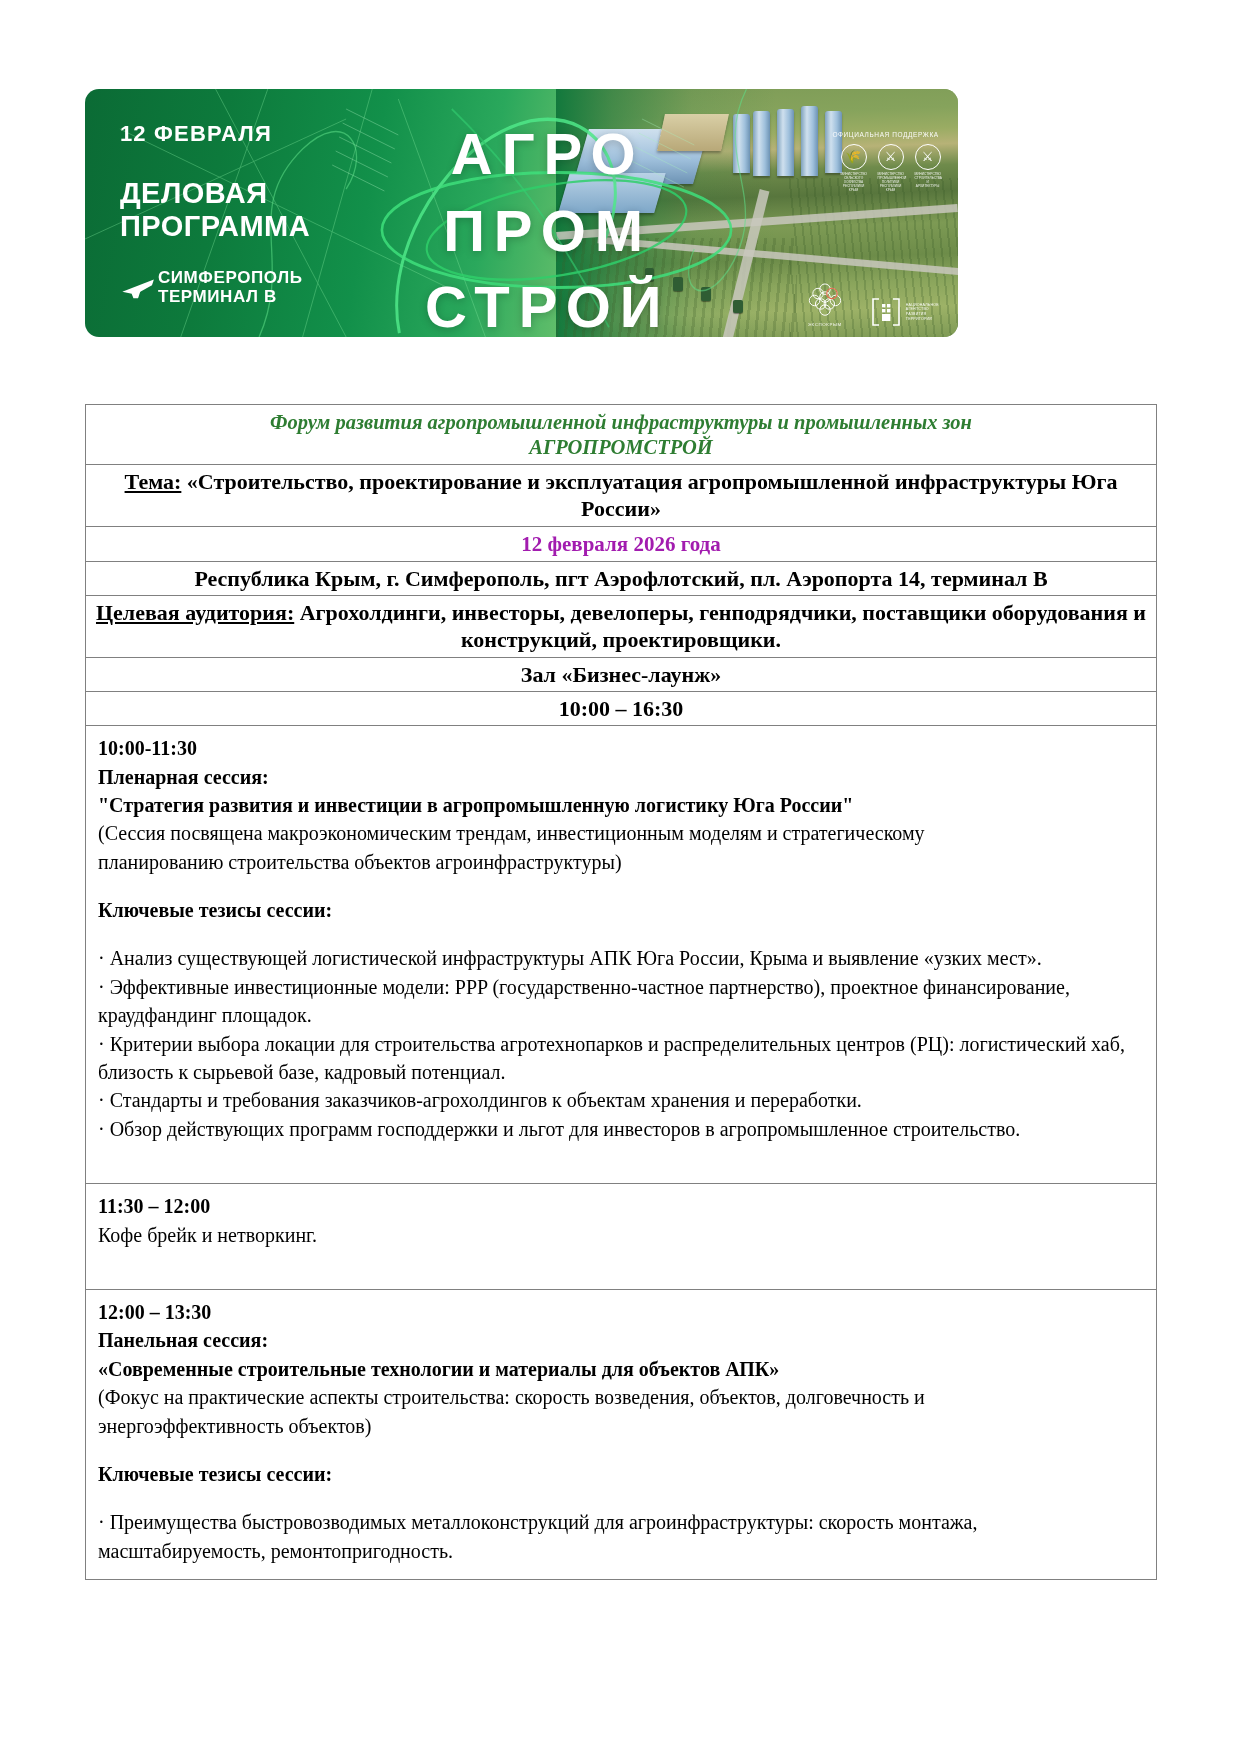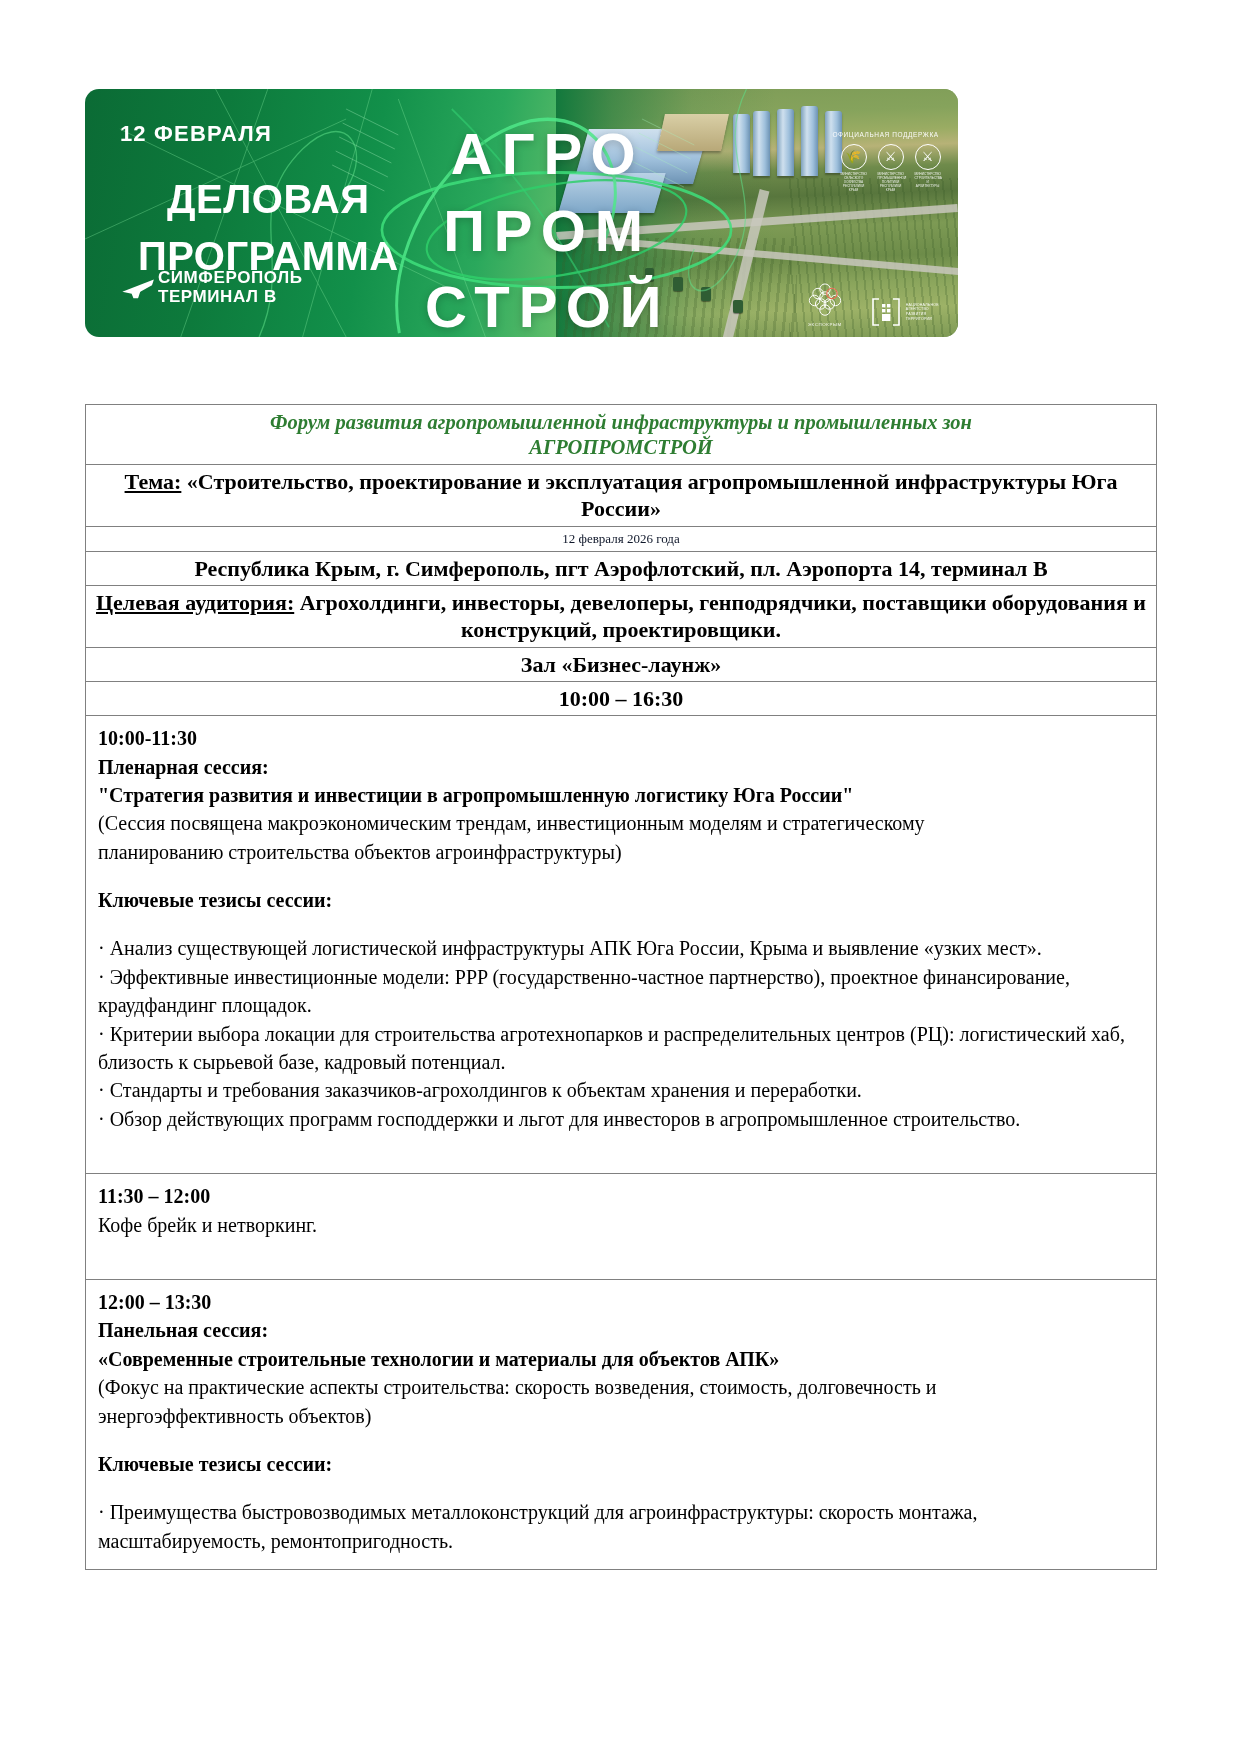--- a/index.html
+++ b/index.html
@@ -131,26 +131,25 @@
     color: #ffffff;
     font-family: "Liberation Sans", "DejaVu Sans", sans-serif;
   }
   .b-date {
     font-size: 22px;
     font-weight: 700;
     letter-spacing: 1.2px;
     margin: 0 0 30px 0;
   }
   .b-title {
-    font-size: 40px;
+    font-size: 29px;
     font-weight: 700;
     line-height: 1.12;
     letter-spacing: 0.5px;
-    margin: 12px;
-    text-align: center;
+    margin: 0;
   }
   .b-logo {
     position: absolute;
     left: 4.0%;
     top: 72%;
     display: flex;
     align-items: center;
     color: #ffffff;
     font-family: "Liberation Sans", "DejaVu Sans", sans-serif;
   }
@@ -266,23 +265,23 @@
     padding-bottom: 4px !important;
   }
   .row-bold {
     font-weight: 700;
     font-size: 22px;
     line-height: 1.24;
     padding-top: 3px !important;
     padding-bottom: 3px !important;
   }
   .green-date {
-    font-weight: 400;
-    color: #0f172a;
-    font-size: 13px;
+    font-weight: 700;
+    color: #a21caf;
+    font-size: 21px;
     line-height: 1.25;
     padding-top: 4px !important;
     padding-bottom: 4px !important;
   }
   .u { text-decoration: underline; }
 
   .session-cell {
     padding: 8px 12px 14px 12px !important;
     font-size: 20px;
     line-height: 1.42;
@@ -505,21 +504,21 @@
           <p>Кофе брейк и нетворкинг.</p>
           <div class="tail-gap"></div>
         </td>
       </tr>
 
       <tr>
         <td class="c-left session-cell">
           <p class="t">12:00 – 13:30</p>
           <p class="t">Панельная сессия:</p>
           <p class="b">«Современные строительные технологии и материалы для объектов АПК»</p>
-          <p>(Фокус на практические аспекты строительства: скорость возведения, стоимость, долговечность и</p>
+          <p>(Фокус на практические аспекты строительства: скорость возведения, объектов, долговечность и</p>
           <p>энергоэффективность объектов)</p>
           <div class="gap"></div>
           <p class="b">Ключевые тезисы сессии:</p>
           <div class="gap"></div>
           <div class="bullets">
             <p>· Преимущества быстровозводимых металлоконструкций для агроинфраструктуры: скорость монтажа, масштабируемость, ремонтопригодность.</p>
           </div>
         </td>
       </tr>
 

